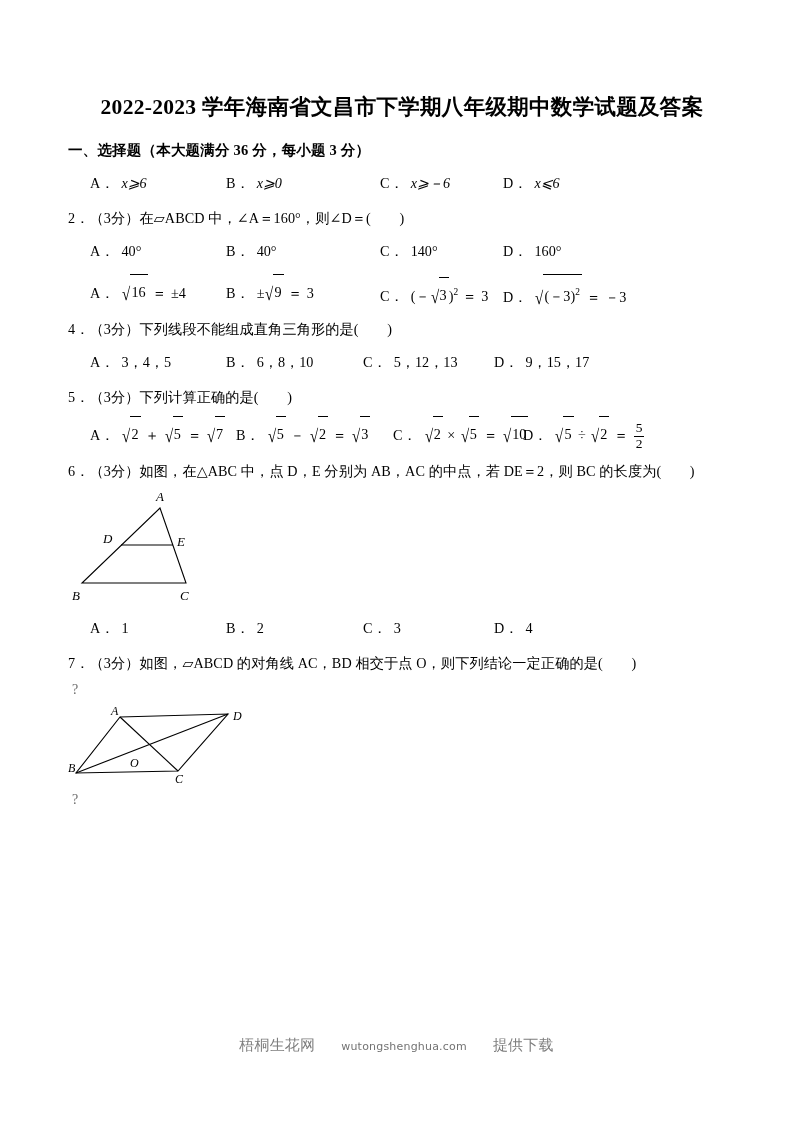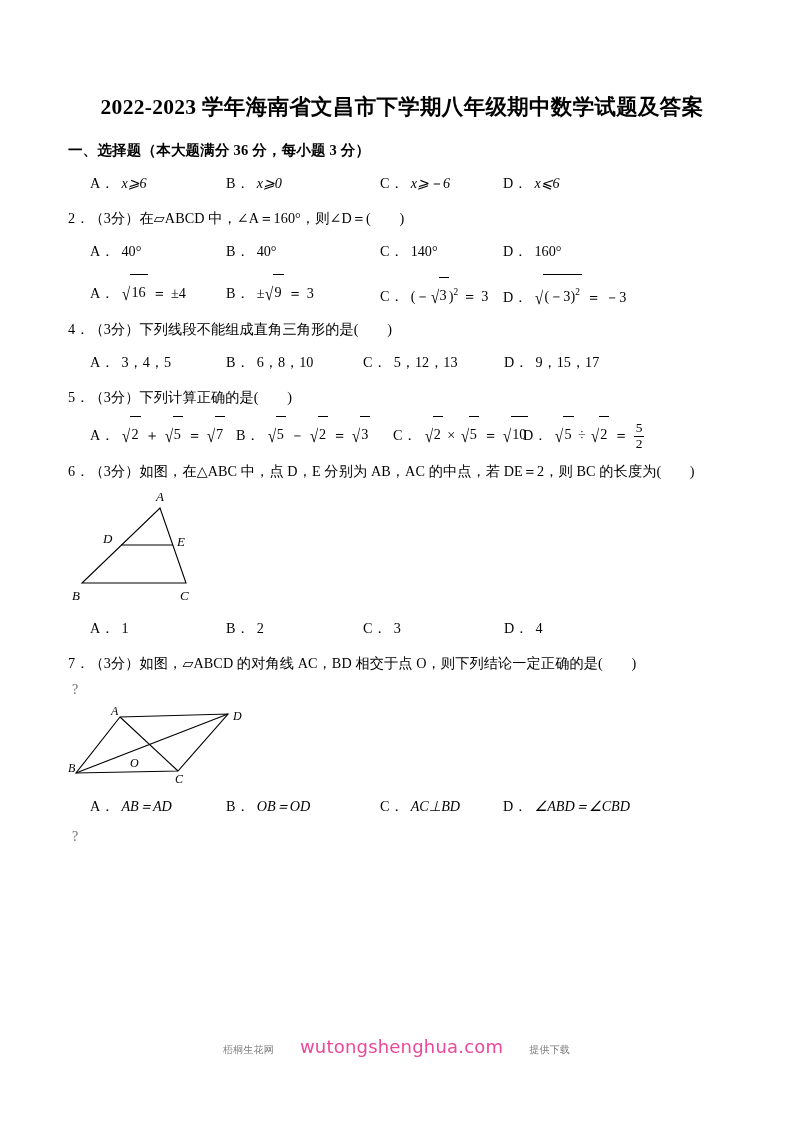--- a/index.html
+++ b/index.html
@@ -76,21 +76,21 @@
   .opt.a { left: 22px; }
   .opt.b { left: 158px; }
   .opt.c { left: 312px; }
   .opt.d { left: 435px; }
   .opt-label { margin-right: 7px; }
 
   
   .opt-row.plain .opt.a { left: 22px; }
   .opt-row.plain .opt.b { left: 158px; }
   .opt-row.plain .opt.c { left: 295px; font-family: Liberation Serif, serif; }
-  .opt-row.plain .opt.d { left: 436px; }
+  .opt-row.plain .opt.d { left: 426px; }
 
   
   .mi { font-style: italic; font-family: "Liberation Serif", serif; }
   .mn { font-style: normal; }
   .mop { margin: 0 1px; }
 
   .sqrt {
     display: inline-block;
     position: relative;
     white-space: nowrap;
@@ -150,24 +150,24 @@
     width: 793px;
     text-align: center;
     color: #7d7d7d;
     font-size: 12.5px;
     letter-spacing: 0.2px;
   }
   .footer span { display: inline-block; }
   .footer .site {
     font-family: "DejaVu Sans", "Liberation Sans", sans-serif;
     margin: 0 26px;
-    font-size: 18px;
-    color: #ec4899;
-  }
-  .footer .cn { font-family: "DejaVu Sans", "Liberation Sans", sans-serif; font-size: 10px; }
+    font-size: 11px;
+    color: #737373;
+  }
+  .footer .cn { font-family: "DejaVu Sans", "Liberation Sans", sans-serif; font-size: 15px; }
 </style>
 </head>
 <body>
 
 <div class="page">
   <div class="content">
 
     <h1 class="doc-title">2022-2023 学年海南省文昌市下学期八年级期中数学试题及答案</h1>
 
     <div class="section-head">一、选择题（本大题满分 36 分，每小题 3 分）</div>
@@ -258,26 +258,20 @@
         <line x1="52" y1="13" x2="110" y2="67" stroke="#000" stroke-width="1.1"></line>
         <line x1="8" y1="69" x2="160" y2="10" stroke="#000" stroke-width="1.1"></line>
         <text x="43" y="11" font-family="Liberation Serif, serif" font-style="italic" font-size="12">A</text>
         <text x="0" y="68" font-family="Liberation Serif, serif" font-style="italic" font-size="12">B</text>
         <text x="107" y="79" font-family="Liberation Serif, serif" font-style="italic" font-size="12">C</text>
         <text x="165" y="16" font-family="Liberation Serif, serif" font-style="italic" font-size="12">D</text>
         <text x="62" y="63" font-family="Liberation Serif, serif" font-style="italic" font-size="12">O</text>
       </svg>
     </div>
 
-    <div class="opt-row">
-      <span class="opt a"><span class="opt-label">A．</span><span class="mi">AB＝AD</span></span>
-      <span class="opt b"><span class="opt-label">B．</span><span class="mi">OB＝OD</span></span>
-      <span class="opt c"><span class="opt-label">C．</span><span class="mi">AC⊥BD</span></span>
-      <span class="opt d"><span class="opt-label">D．</span><span class="mi">∠ABD＝∠CBD</span></span>
-    </div>
 
     <div class="qmark">?</div>
 
   </div>
 
   <div class="footer">
     <span class="cn">梧桐生花网</span><span class="site">wutongshenghua.com</span><span class="cn">提供下载</span>
   </div>
 </div>
 

